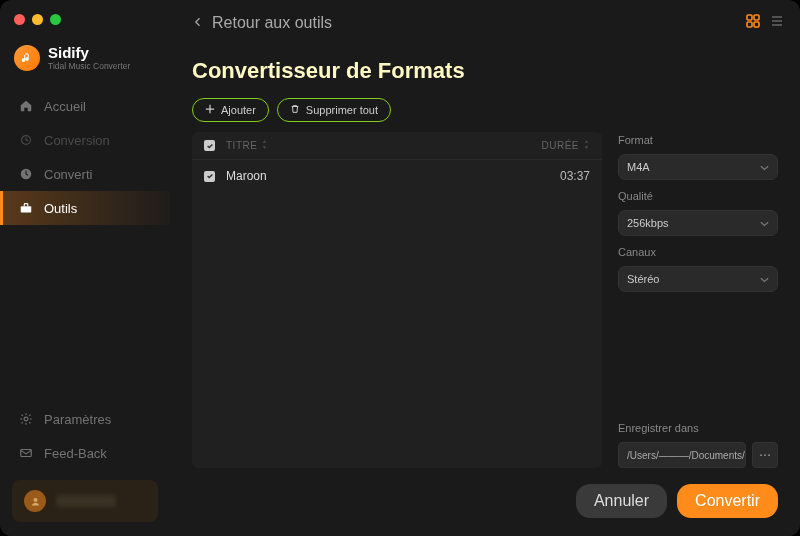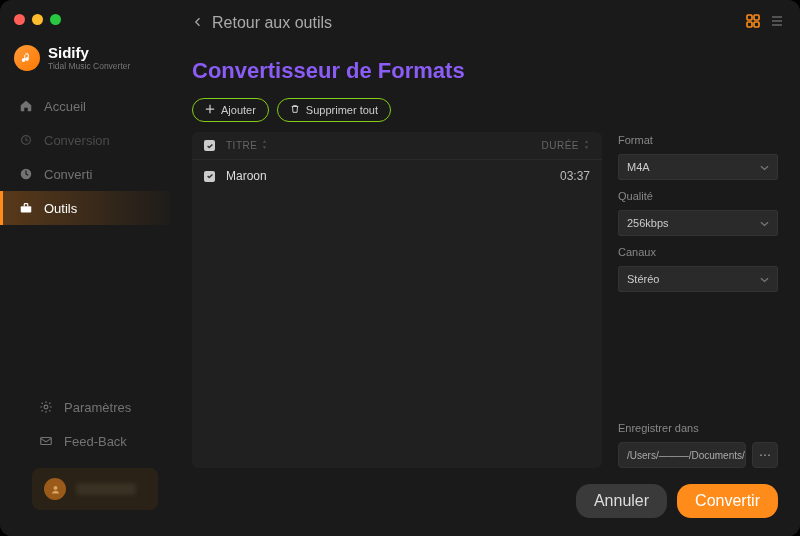--- a/index.html
+++ b/index.html
@@ -19,47 +19,47 @@
     .logo-circle { width: 26px; height: 26px; border-radius: 50%; background: linear-gradient(135deg, #ff9a3c, #ff7a00); display: flex; align-items: center; justify-content: center; font-size: 13px; }
     .logo-text { display: flex; flex-direction: column; }
     .logo-title { color: #fff; font-size: 15px; font-weight: 600; }
     .logo-sub { color: #777; font-size: 8.5px; }
     .nav { display: flex; flex-direction: column; }
     .nav-item { display: flex; align-items: center; gap: 10px; padding: 9px 18px; color: #737373; font-size: 13px; cursor: pointer; position: relative; }
     .nav-item.dim { color: #4a4a4a; }
     .nav-item.active { background: linear-gradient(90deg, rgba(255,140,26,0.28), rgba(255,140,26,0.02)); color: #fff; }
     .nav-item.active::before { content: ""; position: absolute; left: 0; top: 0; bottom: 0; width: 3px; background: #ff8c1a; }
     .nav-icon { width: 16px; height: 16px; display: flex; align-items: center; justify-content: center; flex-shrink: 0; }
-    .sidebar-bottom { margin-top: auto; padding-bottom: 26px; margin-left: 20px; }
+    .sidebar-bottom { margin-top: auto; padding-bottom: 14px; }
     .user-chip { margin: 10px 12px 0 12px; background: #2a2216; border-radius: 8px; padding: 10px 12px; display: flex; align-items: center; gap: 10px; }
     .user-avatar { width: 22px; height: 22px; border-radius: 50%; background: #9a5a1a; display: flex; align-items: center; justify-content: center; }
     .user-name-blur { width: 60px; height: 12px; background: #3a3224; border-radius: 3px; filter: blur(2px); }
 
     .main { flex: 1; display: flex; flex-direction: column; padding: 14px 22px 18px 22px; background: #1a1a1a; }
     .back-row { display: flex; align-items: center; gap: 8px; color: #aaa; font-size: 16px; cursor: pointer; }
-    .page-title { color: #8b5cf6; font-size: 22px; font-weight: 700; margin-top: 26px; margin-bottom: 14px; }
+    .page-title { color: #fef9c3; font-size: 22px; font-weight: 700; margin-top: 26px; margin-bottom: 14px; }
     .action-row { display: flex; gap: 8px; margin-bottom: 10px; }
     .pill-btn { display: flex; align-items: center; gap: 6px; border: 1px solid #84cc16; background: transparent; color: #ccc; border-radius: 14px; padding: 5px 12px; font-size: 11px; cursor: pointer; }
 
     .content-grid { flex: 1; display: flex; gap: 16px; min-height: 0; }
     .table-panel { flex: 1; background: #202020; border-radius: 6px; display: flex; flex-direction: column; overflow: hidden; }
     .thead { display: flex; align-items: center; padding: 8px 12px; color: #666; font-size: 10px; letter-spacing: 0.5px; border-bottom: 1px solid #2a2a2a; }
     .th-check { width: 22px; display: flex; align-items: center; }
     .th-title { flex: 1; display: flex; align-items: center; gap: 4px; }
     .th-dur { width: 70px; display: flex; align-items: center; gap: 4px; justify-content: flex-end; }
     .trow { display: flex; align-items: center; padding: 9px 12px; color: #ddd; font-size: 12px; }
     .td-check { width: 22px; }
     .td-title { flex: 1; }
     .td-dur { width: 70px; text-align: right; color: #bbb; }
     .chk { width: 11px; height: 11px; background: #ccc; border-radius: 2px; display: inline-flex; align-items: center; justify-content: center; }
     .chk svg { width: 8px; height: 8px; }
 
     .options { width: 160px; display: flex; flex-direction: column; gap: 8px; }
     .opt-label { color: #888; font-size: 11px; margin-top: 2px; }
-    .select { background: #2a2a2a; border: 1px solid #333; border-radius: 2px; height: 26px; display: flex; align-items: center; justify-content: space-between; padding: 0 8px; color: #ccc; font-size: 11px; cursor: pointer; }
+    .select { background: #2a2a2a; border: 1px solid #333; border-radius: 7px; height: 26px; display: flex; align-items: center; justify-content: space-between; padding: 0 8px; color: #ccc; font-size: 11px; cursor: pointer; }
     .chev { color: #777; }
     .spacer-grow { flex: 1; }
     .save-row { display: flex; gap: 6px; }
     .save-input { flex: 1; background: #2a2a2a; border: 1px solid #333; border-radius: 4px; height: 26px; display: flex; align-items: center; padding: 0 8px; color: #aaa; font-size: 10px; overflow: hidden; white-space: nowrap; }
     .dots-btn { width: 26px; height: 26px; background: #2a2a2a; border: 1px solid #333; border-radius: 4px; display: flex; align-items: center; justify-content: center; color: #aaa; cursor: pointer; font-size: 12px; }
 
     .footer { display: flex; justify-content: flex-end; gap: 10px; margin-top: 16px; }
     .btn { border: none; border-radius: 14px; padding: 8px 18px; font-size: 16px; cursor: pointer; }
     .btn-cancel { background: #3a3a3a; color: #ddd; }
     .btn-primary { background: #ff8c1a; color: #fff; font-weight: 500; }

